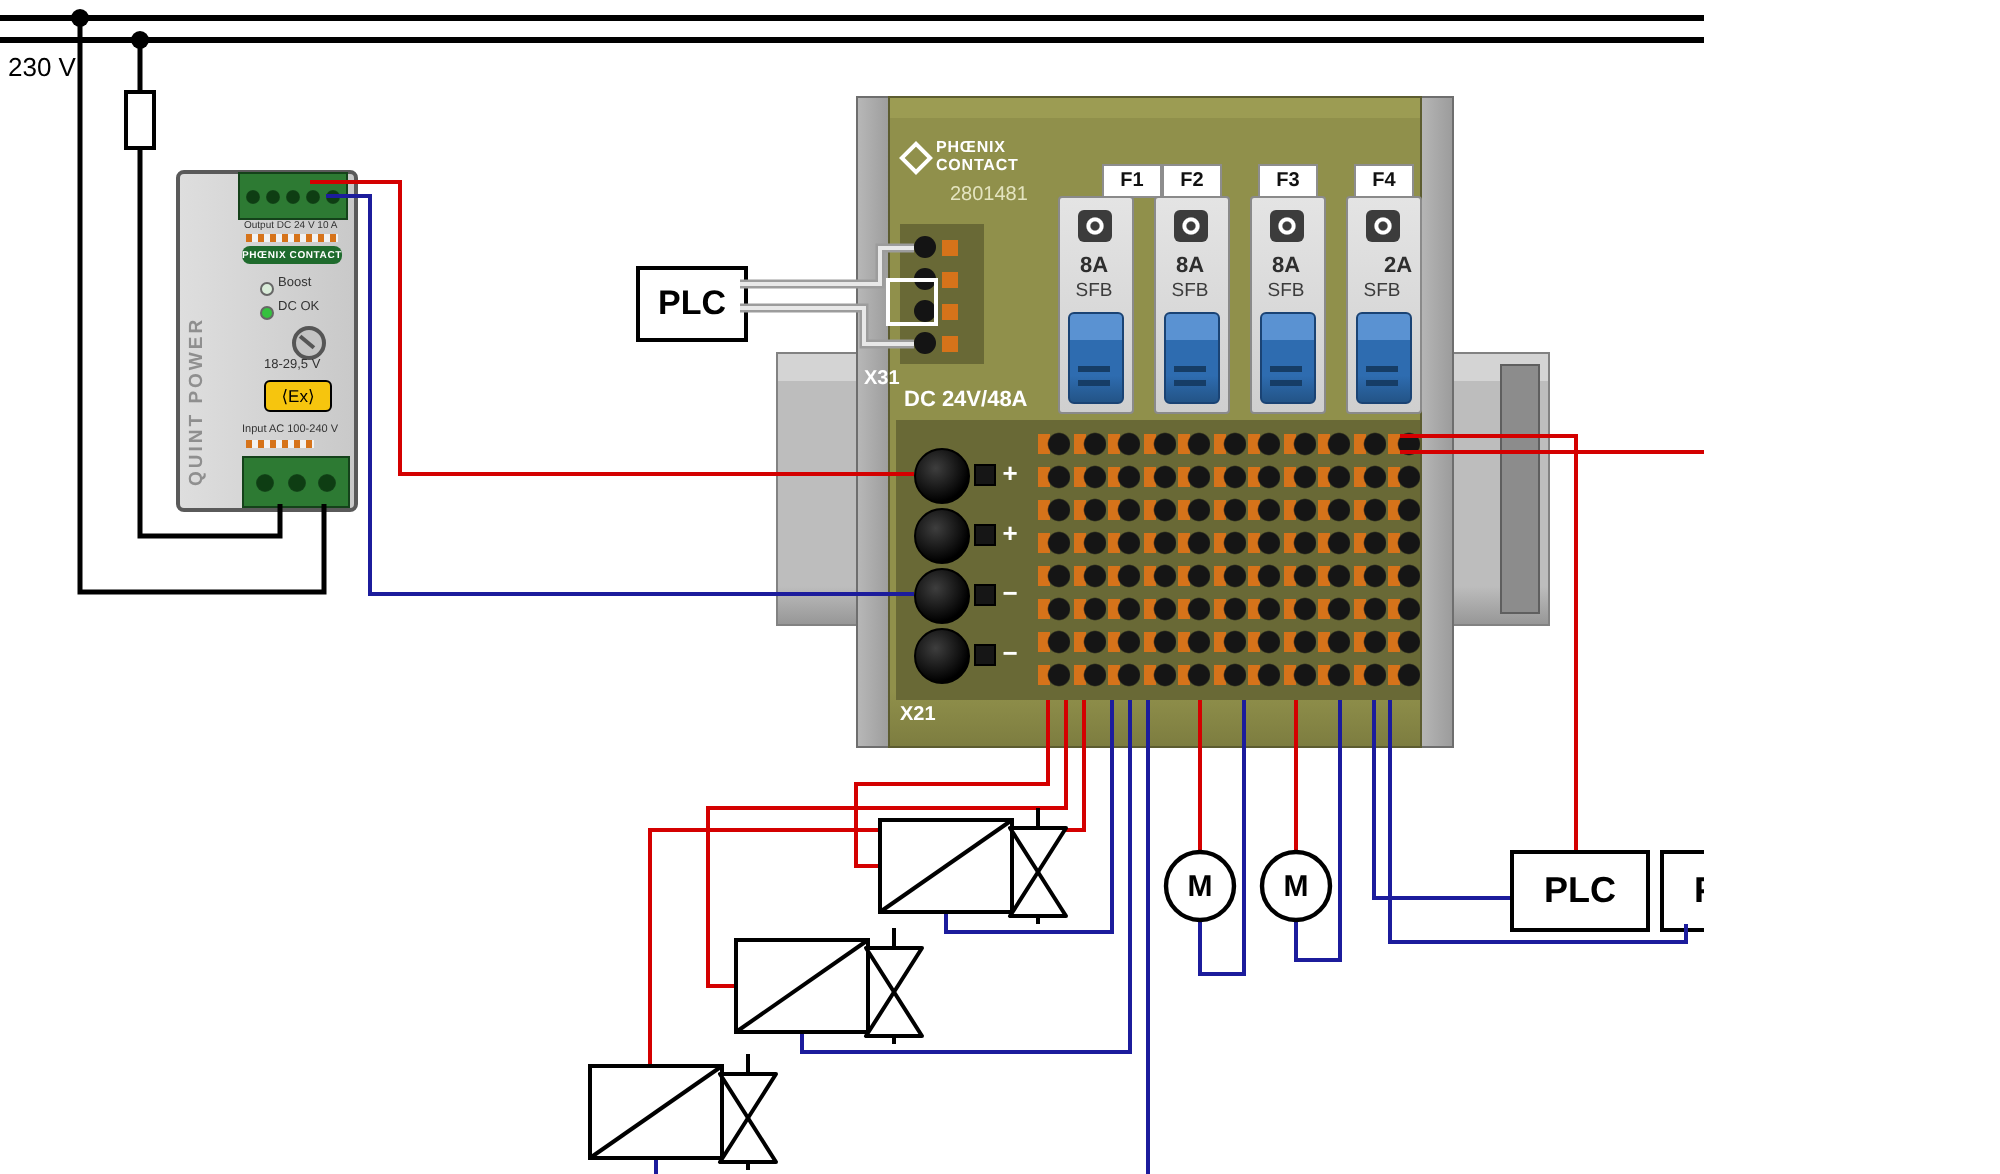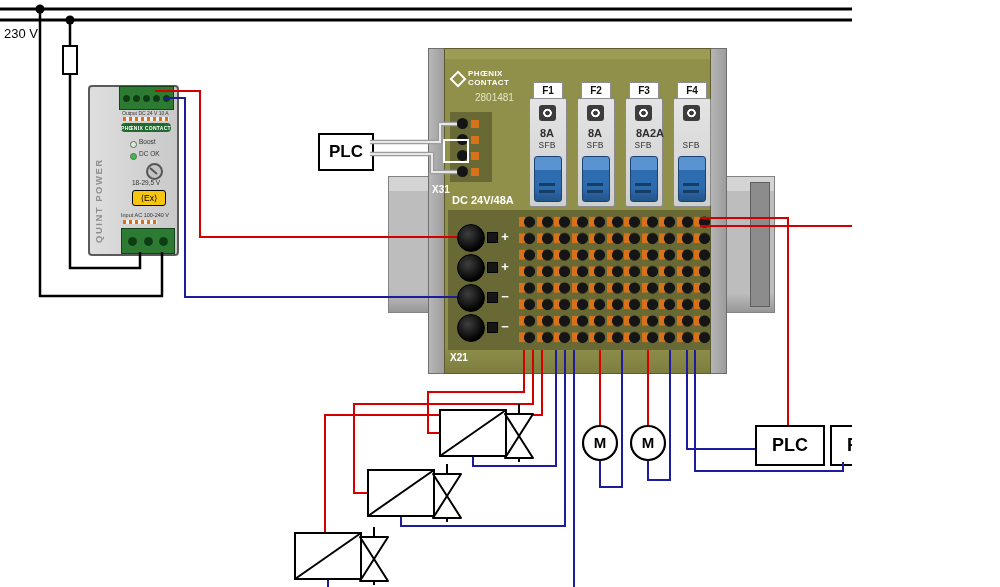--- a/index.html
+++ b/index.html
@@ -34,21 +34,21 @@
   .orderno{position:absolute;color:#e4e4c0;font-size:10px;}
   .connsq{position:absolute;border:2px solid #fff;background:transparent;}
   
   .breaker-tab{position:absolute;width:28px;height:15px;background:#fff;border:1px solid #8d8d8d;
                display:flex;align-items:center;justify-content:center;font-size:10px;font-weight:bold;color:#111;}
   .breaker-body{position:absolute;width:36px;height:107px;background:linear-gradient(180deg,#e4e4e4,#cfcfcf);
                 border:1px solid #8a8a8a;border-radius:2px;}
   .bicon{position:absolute;width:17px;height:16px;border-radius:3px;background-color:#3c3c3c;
          background-image:radial-gradient(circle at 50% 50%,rgba(0,0,0,0) 0 2px,#fff 2.6px 4px,rgba(0,0,0,0) 4.6px);}
   .brate{position:absolute;width:36px;text-align:center;font-size:11px;font-weight:bold;color:#2e2e2e;}
-  .bseries{position:absolute;width:36px;text-align:center;font-size:9.5px;color:#3c3c3c;font-family:Liberation Mono, monospace;}
+  .bseries{position:absolute;width:36px;text-align:center;font-size:9.5px;color:#3c3c3c;}
   .rocker{position:absolute;width:26px;height:44px;border:1px solid #1a4374;border-radius:3px;
           background:linear-gradient(180deg,#5a92d2 0 30%,#2e6cb0 30% 70%,#235487);}
   .grooves{position:absolute;left:4px;top:24px;width:16px;height:14px;
            background:linear-gradient(180deg,rgba(0,0,0,0) 0 2px,#163d66 2px 5px,rgba(0,0,0,0) 5px 9px,#163d66 9px 12px,rgba(0,0,0,0) 12px);}
   
   .psu{position:absolute;background:linear-gradient(90deg,#dedede,#c9c9c9);border:2px solid #5a5a5a;border-radius:4px;}
   .gterm{position:absolute;background:#2d7a33;border:1px solid #14421a;display:flex;
          align-items:center;justify-content:space-evenly;}
   .screwdot{border-radius:50%;background:radial-gradient(circle,#0e3d13 0 60%,#2a6b33);}
   .dips{position:absolute;background:repeating-linear-gradient(90deg,#d6731a 0 3px,#f2f2f2 3px 6px);}
@@ -155,21 +155,21 @@
   <div class="tcol" style="left:553px;top:214px;height:132px;"></div>
   <div class="tcol" style="left:571px;top:214px;height:132px;"></div>
   <div class="tcol" style="left:588px;top:214px;height:132px;"></div>
   <div class="tcol" style="left:606px;top:214px;height:132px;"></div>
   <div class="tcol" style="left:623px;top:214px;height:132px;"></div>
   <div class="tcol" style="left:641px;top:214px;height:132px;"></div>
   <div class="tcol" style="left:658px;top:214px;height:132px;"></div>
   <div class="tcol" style="left:676px;top:214px;height:132px;"></div>
   <div class="tcol" style="left:693px;top:214px;height:132px;"></div>
 
-  <div class="breaker-tab" style="left:533px;top:82px;">F1</div>
+  <div class="breaker-tab" style="left:551px;top:82px;">F1</div>
   <div class="breaker-body" style="left:529px;top:98px;"></div>
   <div class="bicon" style="left:539px;top:105px;"></div>
   <div class="brate" style="left:529px;top:127px;">8A</div>
   <div class="bseries" style="left:529px;top:140px;">SFB</div>
   <div class="rocker" style="left:534px;top:156px;">
       <div class="grooves"></div>
     </div>
 
   <div class="breaker-tab" style="left:581px;top:82px;">F2</div>
   <div class="breaker-body" style="left:577px;top:98px;"></div>
@@ -185,21 +185,21 @@
   <div class="bicon" style="left:635px;top:105px;"></div>
   <div class="brate" style="left:625px;top:127px;">8A</div>
   <div class="bseries" style="left:625px;top:140px;">SFB</div>
   <div class="rocker" style="left:630px;top:156px;">
       <div class="grooves"></div>
     </div>
 
   <div class="breaker-tab" style="left:677px;top:82px;">F4</div>
   <div class="breaker-body" style="left:673px;top:98px;"></div>
   <div class="bicon" style="left:683px;top:105px;"></div>
-  <div class="brate" style="left:639px;top:127px;">2A</div>
+  <div class="brate" style="left:681px;top:127px;">2A</div>
   <div class="bseries" style="left:673px;top:140px;">SFB</div>
   <div class="rocker" style="left:678px;top:156px;">
       <div class="grooves"></div>
     </div>
 
   <div class="plcbox" style="left:755px;top:425px;width:66px;height:37px;font-size:18px;">PLC</div>
   <div class="plcbox" style="left:830px;top:425px;width:66px;height:37px;font-size:18px;">PLC</div>
 
   <svg class="overlay" width="1000" height="587" viewBox="0 0 1000 587">
 

